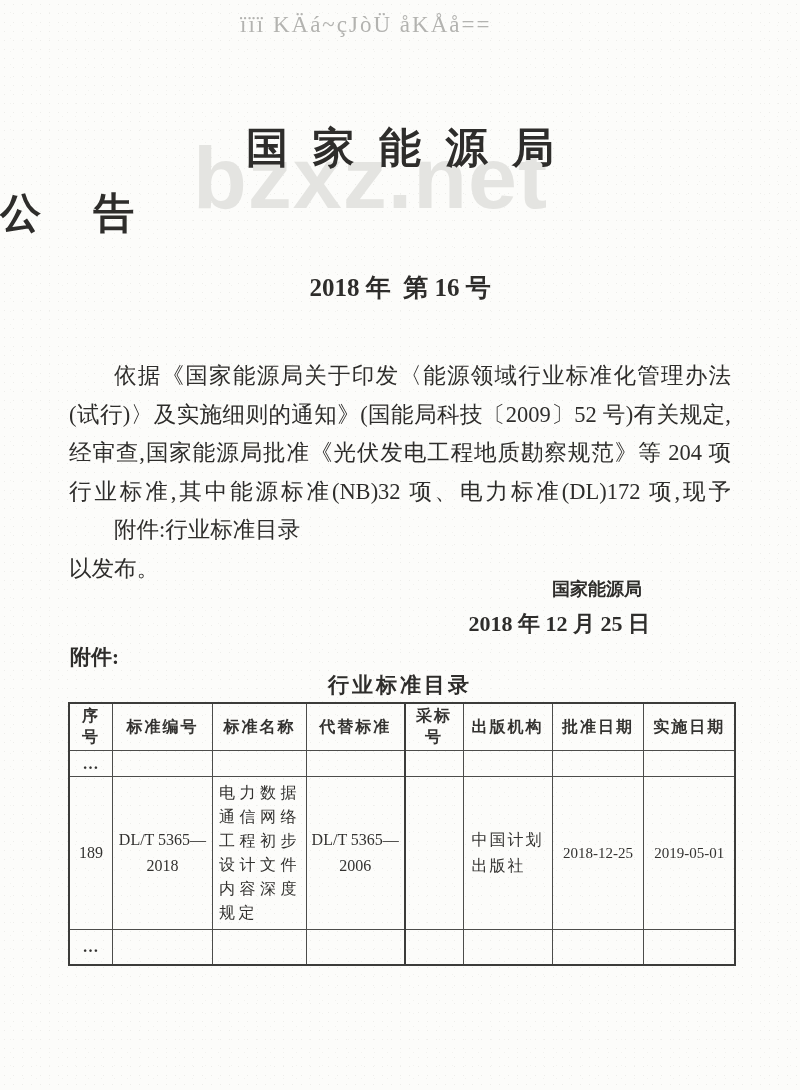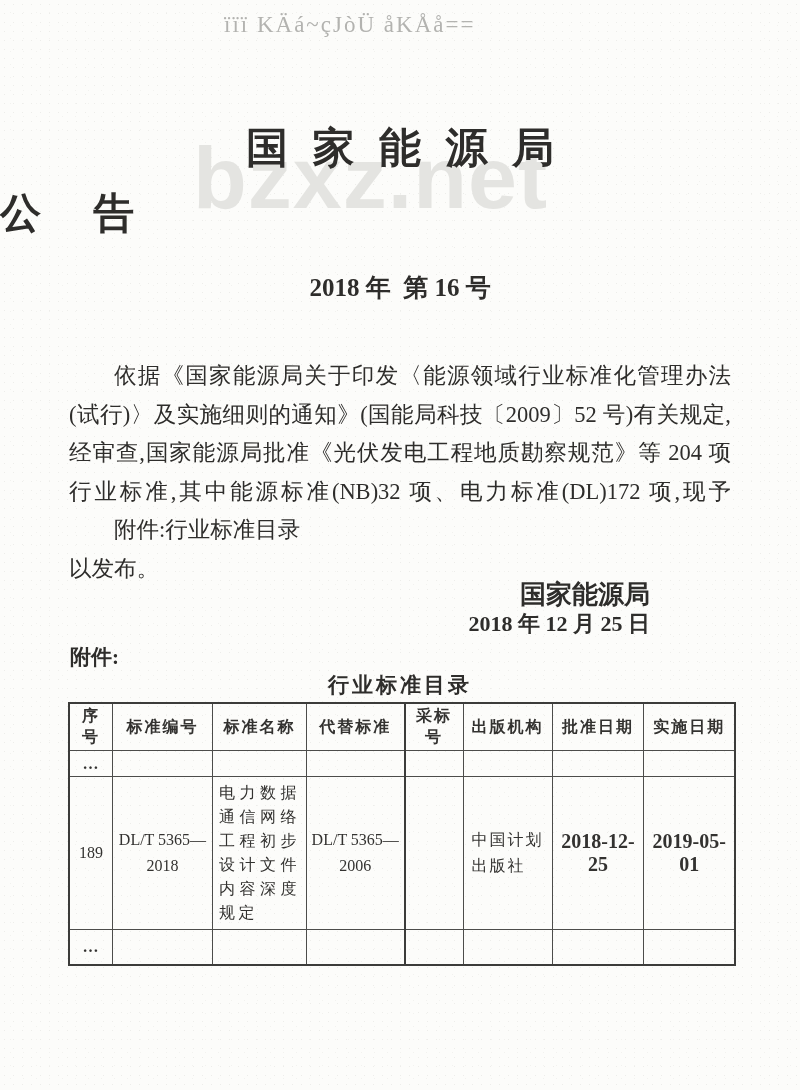--- a/index.html
+++ b/index.html
@@ -10,21 +10,21 @@
     margin:0 auto;
     font-family:"Liberation Serif","DejaVu Serif",serif;
     color:#2e2d2b;
     overflow:hidden;
     background:
       radial-gradient(circle, #ededea 0.8px, transparent 1px) 0 0/9px 9px,
       radial-gradient(circle, #f2f2ef 0.8px, transparent 1px) 4px 6px/13px 13px,
       #fcfcfa;
   }
   .mojibake {
-    position:absolute; top:12px; left:224px;
+    position:absolute; top:12px; left:240px;
     font-size:23px; color:#b3b3b0; letter-spacing:2px;
     white-space:pre;
   }
   .watermark {
     position:absolute; top:134px; left:193px;
     font-family:"Liberation Sans","DejaVu Sans",sans-serif;
     font-weight:bold; font-size:88px; letter-spacing:1px;
     color:#e4e4e1; z-index:0; line-height:1;
   }
   .org-title {
@@ -43,22 +43,22 @@
     white-space:pre; z-index:1;
   }
   .body-block {
     position:absolute; top:357px; left:69px; width:662px;
     font-size:22.5px; line-height:38.5px; z-index:1;
   }
   .body-line { white-space:normal; }
   .body-line.fill { text-align:justify; text-align-last:justify;font-family:Liberation Serif, serif; }
   .body-line.indent { text-indent:45px; }
   .signer {
-    position:absolute; top:577px; right:150px;
-    font-size:26px; font-weight:bold; z-index:1; white-space:pre;
+    position:absolute; top:577px; right:158px;
+    font-size:18px; font-weight:bold; z-index:1; white-space:pre;
   }
   .sign-date {
     position:absolute; top:609px; right:150px;
     font-size:22px; font-weight:bold; z-index:1; white-space:pre;
   }
   .attach-label {
     position:absolute; top:643px; left:70px;
     font-size:21px; font-weight:bold; z-index:1;
   }
   .table-title {
@@ -87,21 +87,21 @@
   .std-table td.name-cell {
     text-align:justify; text-align-last:left;
     word-break:break-all; letter-spacing:3.5px;
     line-height:24px; padding:4px 6px; vertical-align:middle;
   }
   .std-table td.pub-cell {
     text-align:left; padding-left:8px;
     letter-spacing:2px; line-height:26px; word-break:break-all;
   }
   .std-table td.stdno-cell { line-height:26px; }
-  .std-table td.date-cell { font-size:20px; padding:3px 1px;font-weight:bold; }
+  .std-table td.date-cell { font-size:15px; padding:3px 1px; }
   .std-table tr.last-dots td { height:35px; }
 </style>
 </head>
 <body>
 
 <div class="page">
 
   <div class="mojibake">ïïï KÄá~çJòÜ åKÅå==</div>
 
   <div class="watermark">bzxz.net</div>

